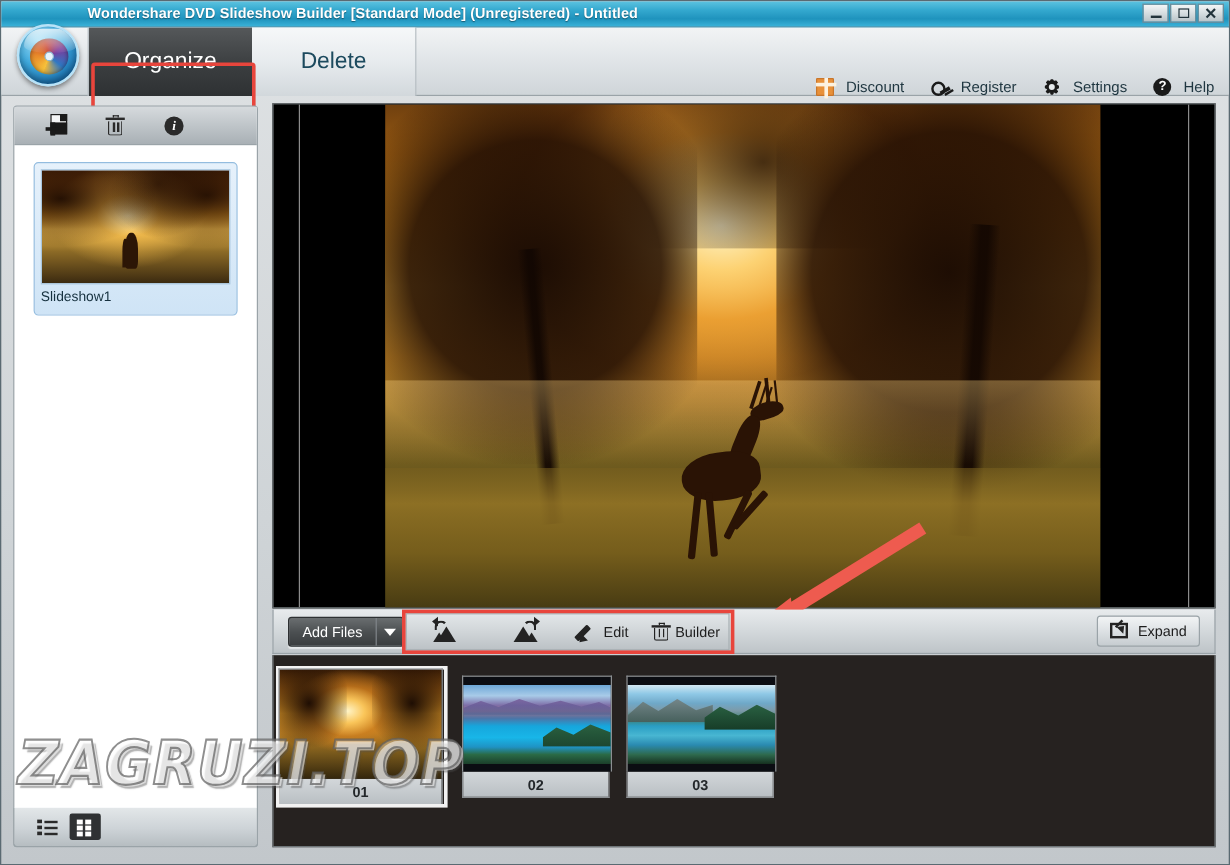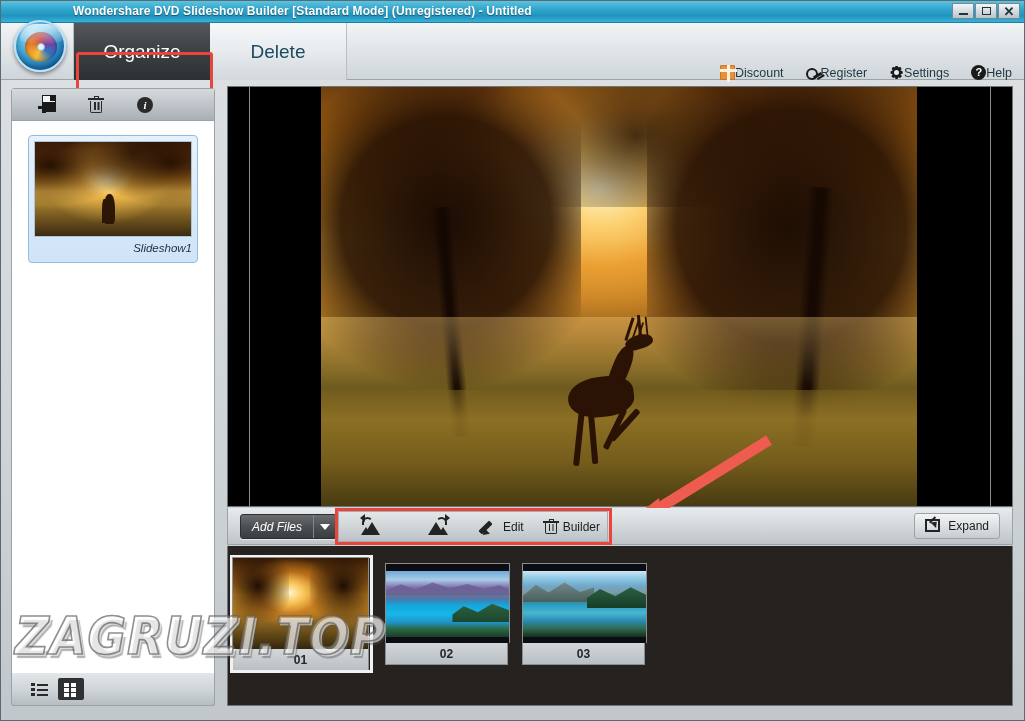--- a/index.html
+++ b/index.html
@@ -88,21 +88,21 @@
     background: linear-gradient(180deg,#55585a 0%, #3b3e40 55%, #2e3133 100%);
     color:#ffffff;
     border-right:none;
   }
   .tab-hl {
     position:absolute; left:75px; top:29px; width:137px; height:48px;
     border:3px solid #e8453c; border-radius:3px; pointer-events:none;
   }
 
   .menu { position:absolute; right:14px; top:42px; display:flex; gap:22px; align-items:center; }
-  .menu-item { display:flex; align-items:center; gap:0; font-size:12.5px; color:#1f3640; cursor:default; }
+  .menu-item { display:flex; align-items:center; gap:10px; font-size:12.5px; color:#1f3640; cursor:default; }
   .mi-ico { width:15px; height:15px; display:block; position:relative; }
 
   .ico-gift { background:#e8913a; border-radius:1px; border:1px solid #c9762a; }
   .ico-gift:before{content:"";position:absolute;left:6px;top:-1px;width:3px;height:17px;background:#fdf2e0;}
   .ico-gift:after{content:"";position:absolute;left:-1px;top:3px;width:17px;height:3px;background:#fdf2e0;}
 
   .ico-key { position:relative; }
   .ico-key:before{content:"";position:absolute;left:0;top:3px;width:8px;height:8px;border:2.5px solid #1a1a1a;border-radius:50%;}
   .ico-key:after{content:"";position:absolute;left:7px;top:9px;width:9px;height:2.5px;background:#1a1a1a;transform:rotate(-30deg);box-shadow:2px 3px 0 -0.5px #1a1a1a;}
 
@@ -173,21 +173,21 @@
     background:
       radial-gradient(ellipse at 10% 25%, rgba(30,12,2,.95) 0%, rgba(30,12,2,0) 40%),
       radial-gradient(ellipse at 88% 22%, rgba(30,12,2,.9) 0%, rgba(30,12,2,0) 42%),
       radial-gradient(ellipse at 62% 12%, rgba(40,18,4,.75) 0%, rgba(40,18,4,0) 38%);
   }
   .ss-thumb:after{
     content:""; position:absolute; left:44%; top:55%; width:11px; height:30px;
     background:#2c1606; border-radius:45% 45% 20% 20%;
     box-shadow:-5px 2px 0 -3px #2c1606;
   }
-  .ss-label { text-align:right; font-size:11.5px; color:#16313f; margin-top:5px;font-style:italic; }
+  .ss-label { text-align:left; font-size:11.5px; color:#16313f; margin-top:5px; }
 
   
   .viewbar {
     position:absolute; left:10px; top:672px; width:204px; height:33px;
     background: linear-gradient(180deg,#e3e7e9 0%, #cdd3d7 55%, #b6bdc1 100%);
     border:1px solid #9aa3a8; border-top:none; border-radius:0 0 3px 3px;
     display:flex; align-items:center; gap:6px; padding-left:14px;
   }
   .vb-btn { width:26px; height:22px; display:flex; align-items:center; justify-content:center; cursor:default; }
   .vb-btn.sel { background:#2f3133; border-radius:2px; }
@@ -275,21 +275,21 @@
     background: linear-gradient(180deg,#e8ebed 0%, #d4d9dc 48%, #bec4c8 100%);
     border:1px solid #9aa3a8; border-top:none;
   }
   .btn-addfiles {
     position:absolute; left:12px; top:6px; height:25px;
     display:flex; align-items:stretch;
     background: linear-gradient(180deg,#6a6e70 0%, #4c5052 50%, #3a3d3f 100%);
     border:1px solid #2d3032; border-radius:3px;
     box-shadow: 0 1px 1px rgba(255,255,255,.6);
   }
-  .btn-addfiles .lbl { padding:0 11px; display:flex; align-items:center; color:#fff; font-size:12px;font-style:italic; }
+  .btn-addfiles .lbl { padding:0 11px; display:flex; align-items:center; color:#fff; font-size:12px; }
   .btn-addfiles .sep { width:1px; background:#80868a; }
   .btn-addfiles .arr { width:22px; display:flex; align-items:center; justify-content:center; }
   .caret-dn { width:0;height:0;border-left:5px solid transparent;border-right:5px solid transparent;border-top:6px solid #fff; }
 
   .tool-group {
     position:absolute; left:110px; top:3px; width:270px; height:31px;
     display:flex; align-items:center;
     background: linear-gradient(180deg,#e2e6e8 0%, #d0d5d8 50%, #bcc2c6 100%);
     border:1px solid #a5adb1;
   }

